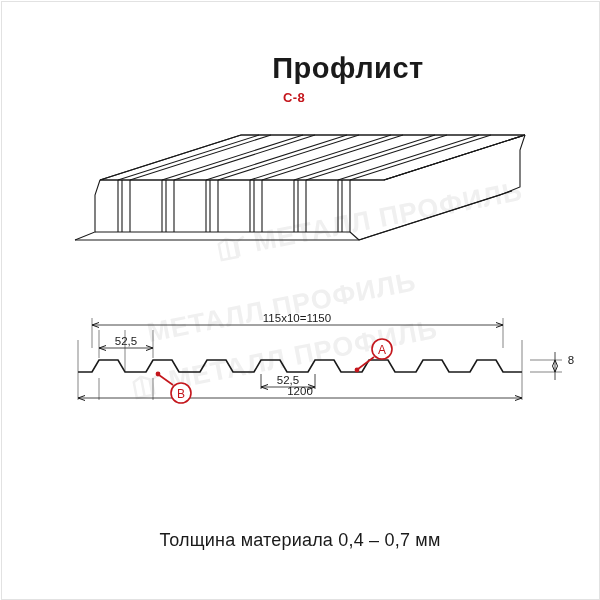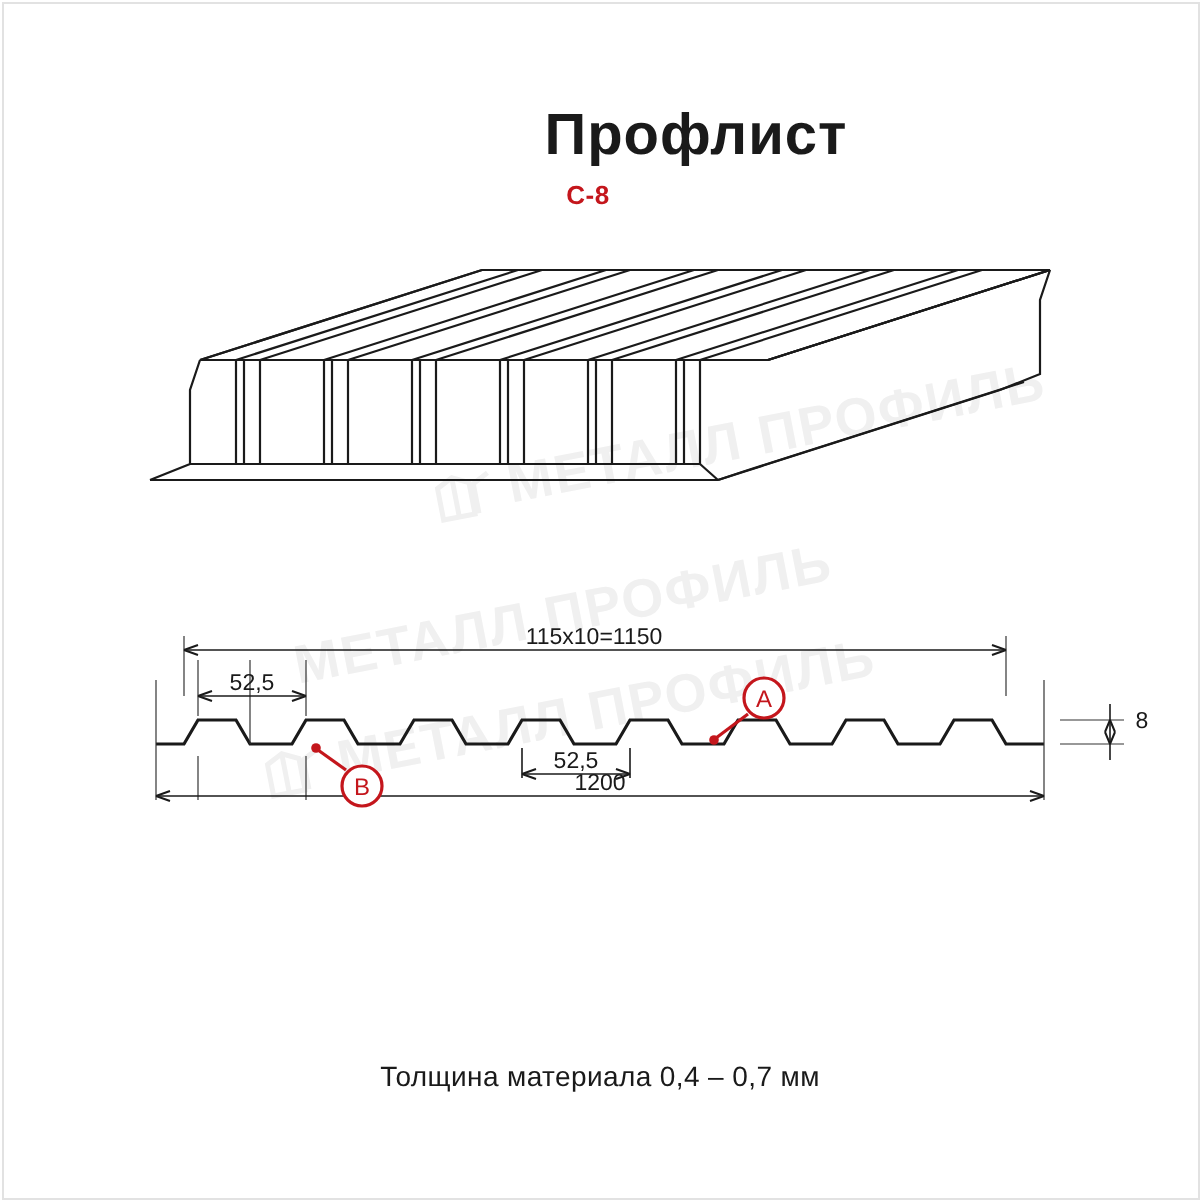--- a/index.html
+++ b/index.html
@@ -50,21 +50,21 @@
     color: #c4161c;
     font-weight: 700;
     letter-spacing: 0.3px;
   }
   .footer {
     position: absolute;
     top: 530px;
     left: 0;
     width: 600px;
     text-align: center;
-    font-size: 14px;
+    font-size: 18px;
     color: #1a1a1a;
     letter-spacing: 0.2px;
   }
   svg.fig {
     position: absolute;
     left: 0;
     top: 0;
     width: 600px;
     height: 600px;
   }

